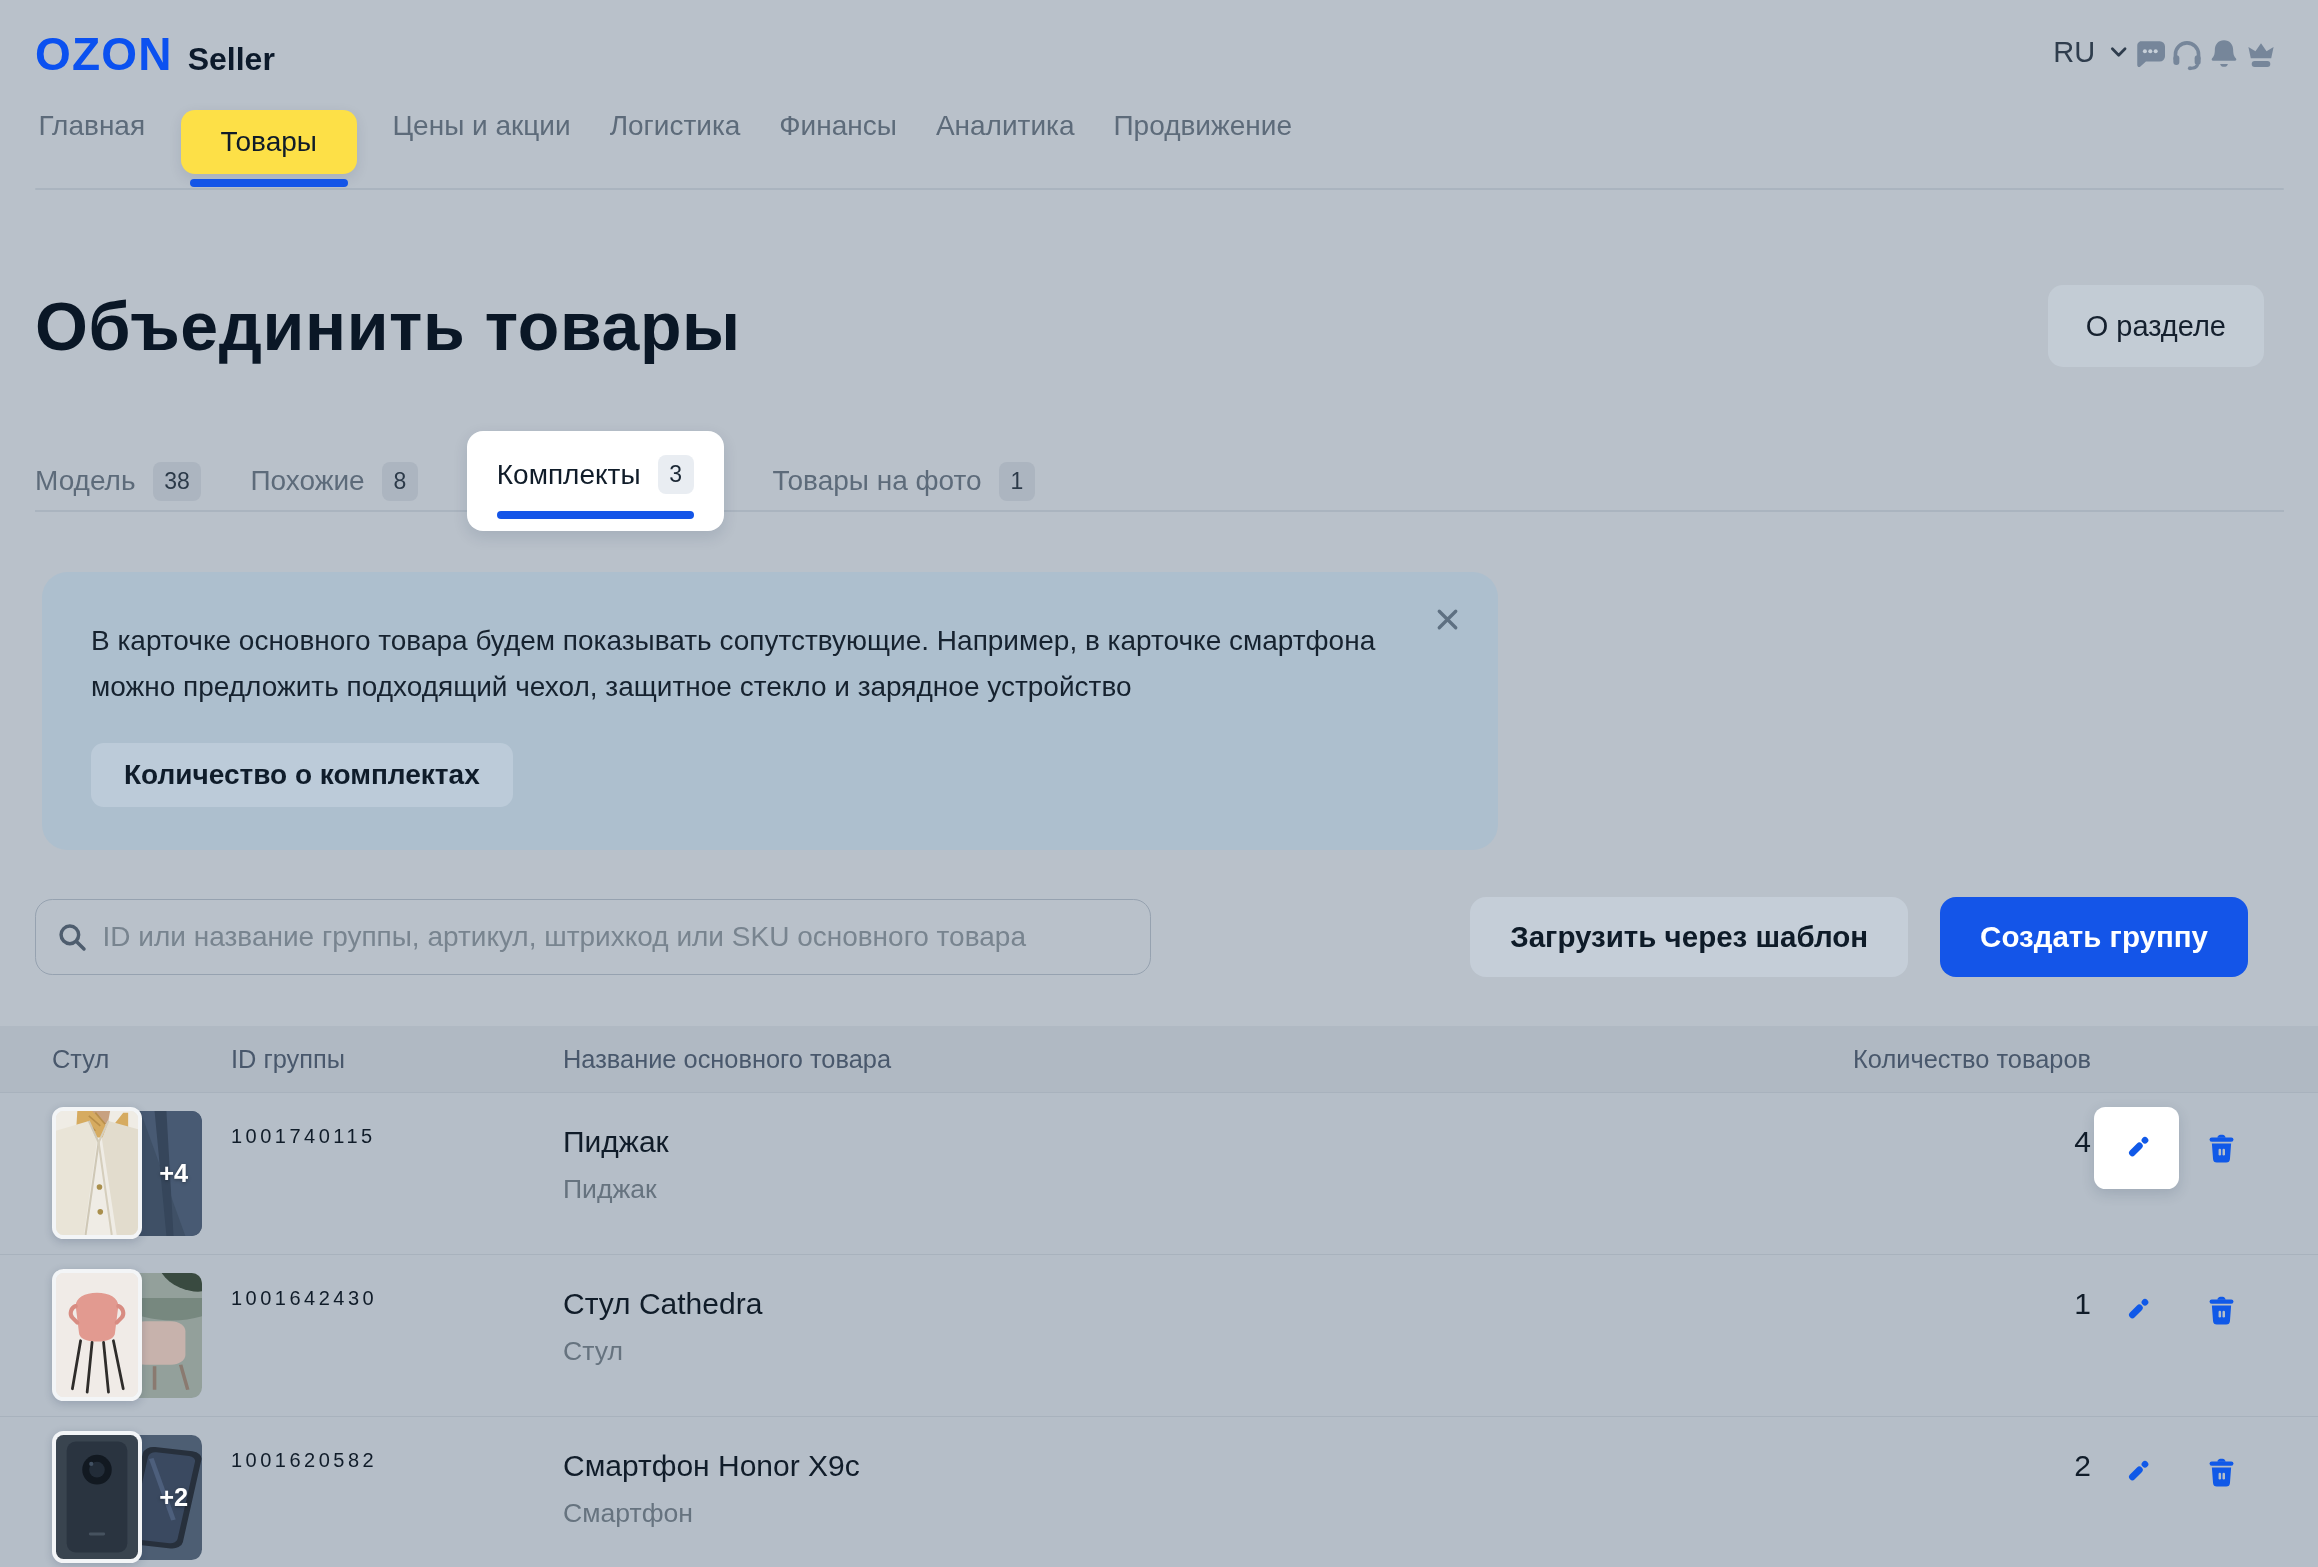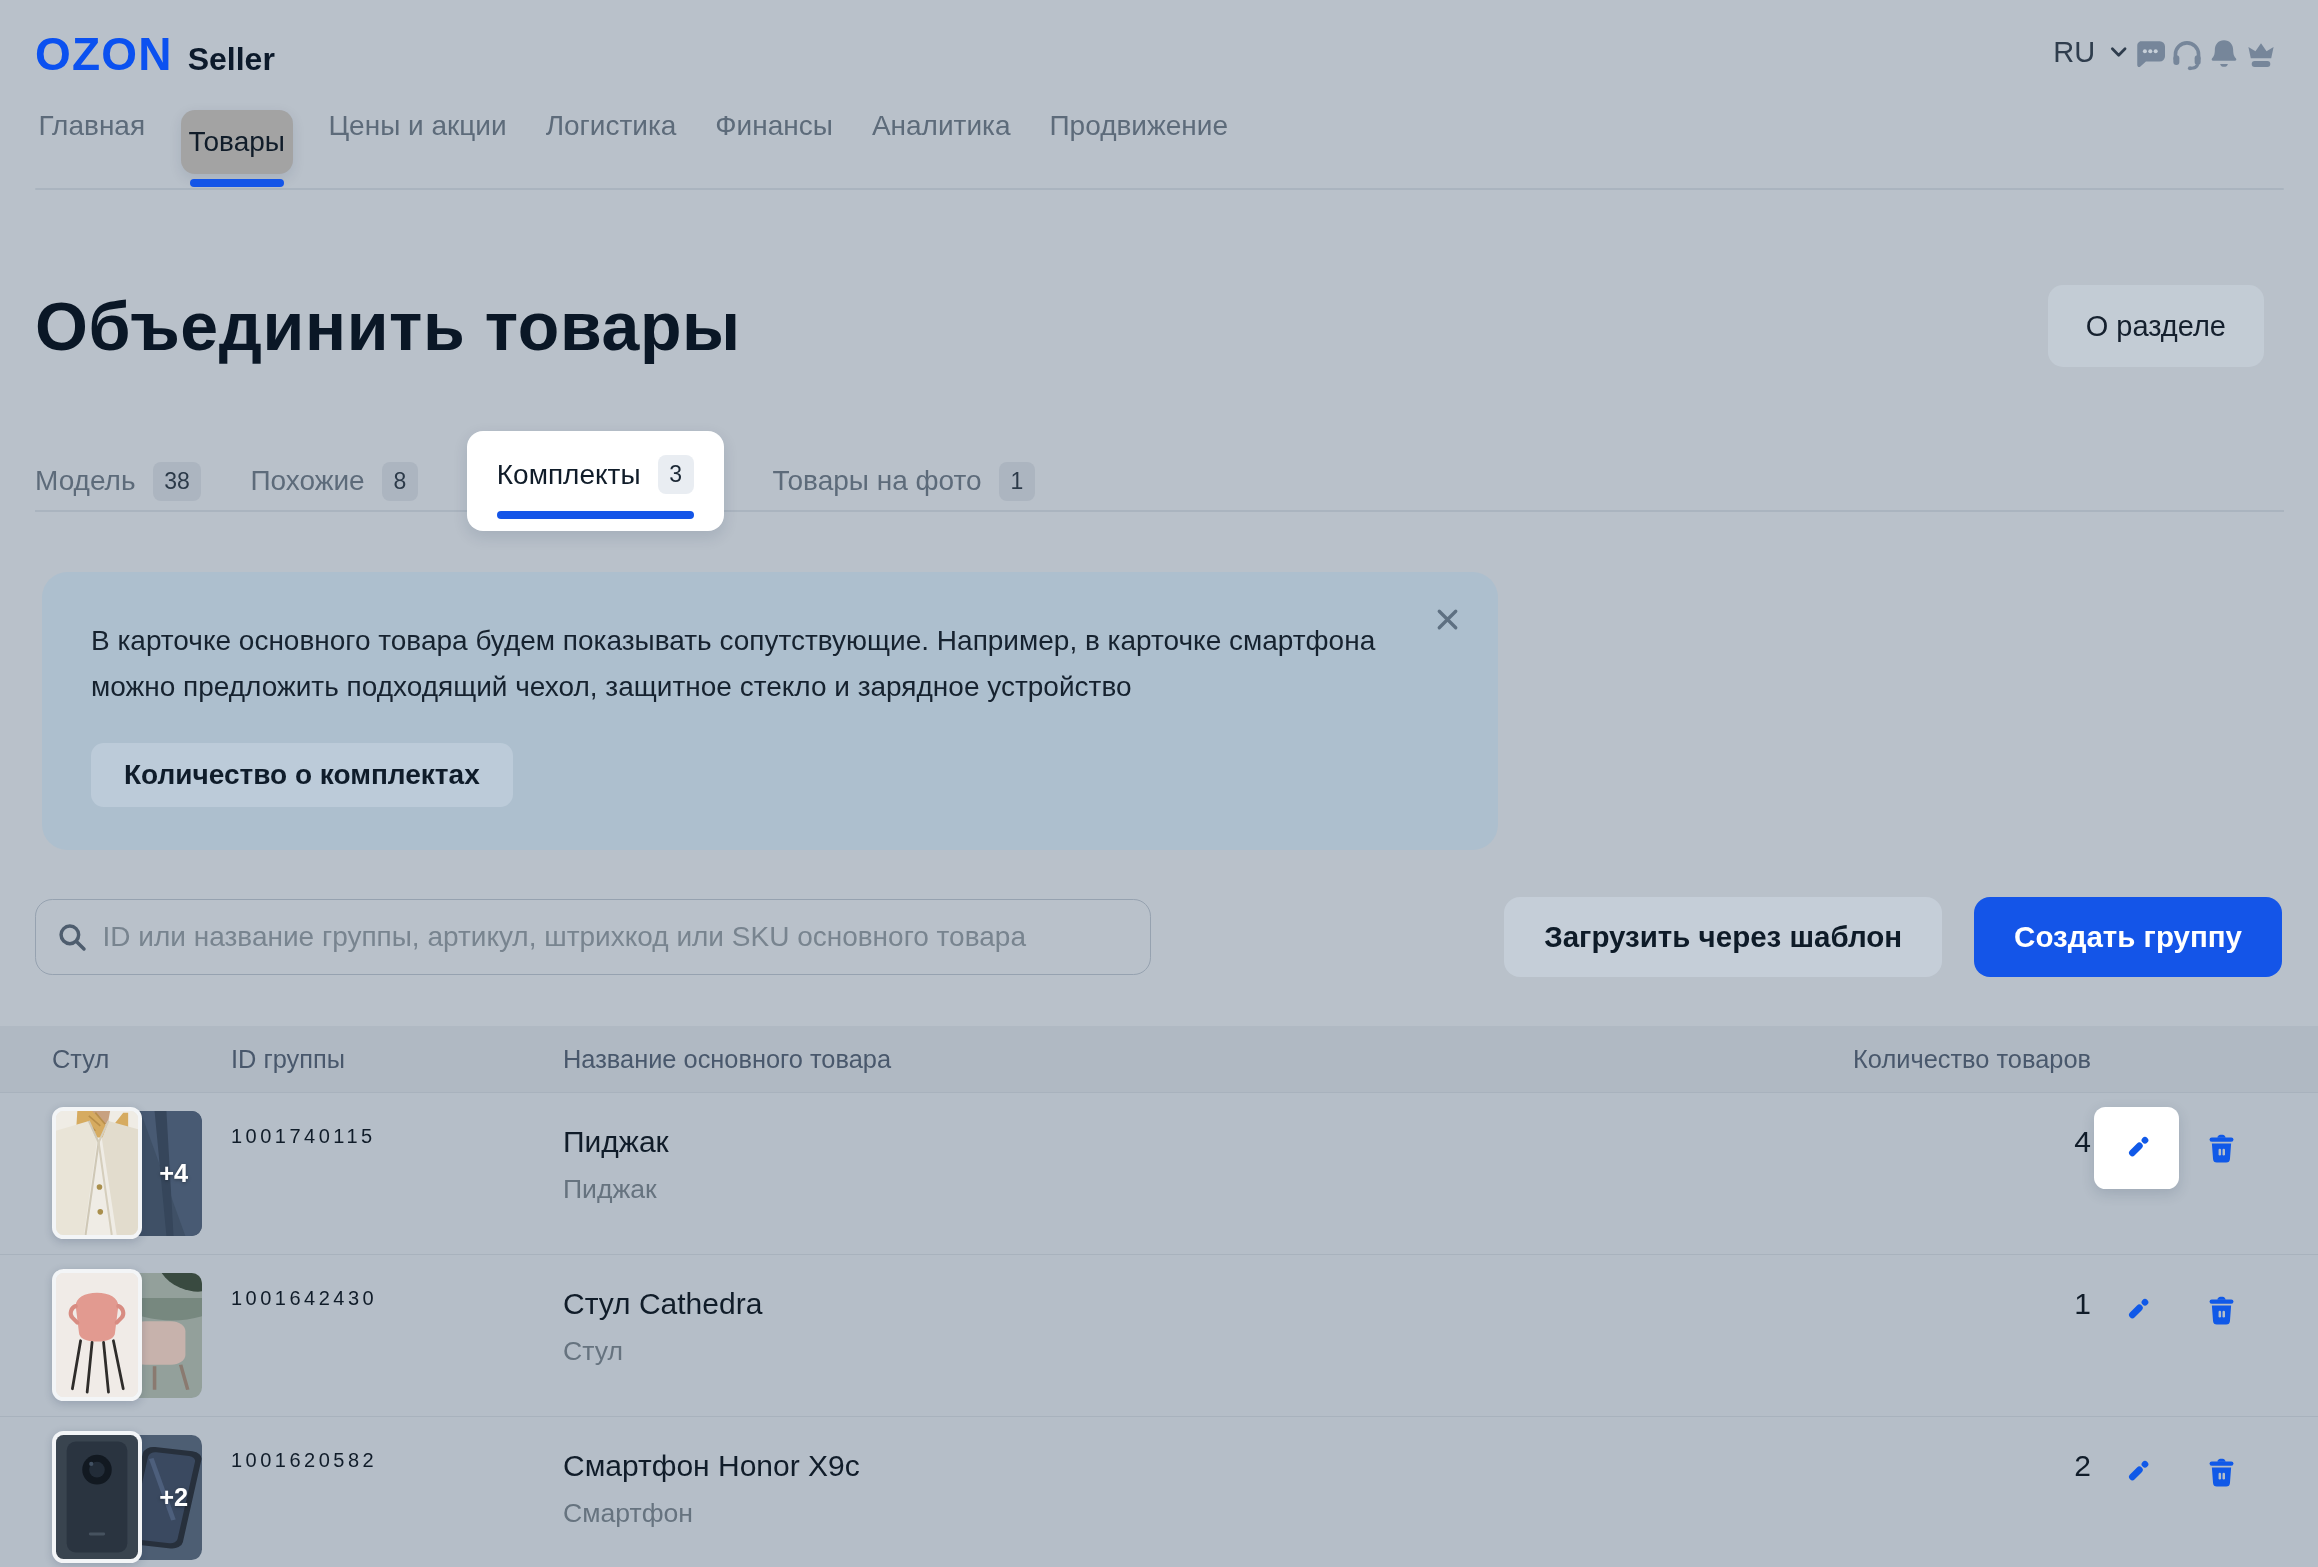--- a/index.html
+++ b/index.html
@@ -12,21 +12,21 @@
   .logo-primary { font-size:46px; font-weight:bold; letter-spacing:1.2px; color:#0b51f0; }
   .logo-secondary { font-size:32px; font-weight:bold; color:#0c1a2b; }
   .top-right { display:flex; align-items:flex-start; }
   .lang { display:flex; align-items:center; gap:10.4px; font-size:29px; color:#2f3d4d; cursor:pointer; }
   .top-icon { width:37px; height:37px; display:flex; align-items:center; justify-content:center; cursor:pointer; }
   .top-icon svg { width:36px; height:36px; }
 
   
   .nav { display:flex; align-items:flex-start; gap:32px; padding:0 35px; margin-top:23px; height:69px; }
   .nav-item { font-size:28px; color:#5d6b7a; white-space:nowrap; cursor:pointer; padding:0 3.5px; }
-  .nav-pill { position:relative; background:#a3a3a3; border-radius:14px; padding:16px 8px; color:#101c29;
+  .nav-pill { position:relative; background:#fde047; border-radius:14px; padding:16px 40px; color:#101c29;
               box-shadow:0 4.6px 12.7px rgba(20,40,70,.10); }
   .nav-pill::after { content:""; position:absolute; left:9.2px; right:9.2px; bottom:-12.7px; height:7.5px;
                      border-radius:4px; background:#1455e8; }
   .nav-line { height:2.3px; background:#aab4bf; margin:9.2px 35px 0 35px; border-radius:1.2px; }
 
   
   .title-row { display:flex; align-items:center; justify-content:space-between; padding:0 55px 0 35px; margin-top:95px; }
   .page-title { font-size:68px; font-weight:bold; letter-spacing:0.6px; color:#0a1726; }
   .about-btn { background:#c3ccd5; border:none; border-radius:15px; height:82px; padding:0 38px;
                font-size:29px; color:#15202e; font-family:inherit; cursor:pointer; }
@@ -46,21 +46,21 @@
   
   .banner { position:relative; margin:46px 0 0 42px; width:1456px; border-radius:25.4px; background:#adbfce;
             padding:46px 87px 43px 49px; }
   .banner-text { font-size:28px; line-height:46px; color:#16222f; }
   .banner-close { position:absolute; top:28px; right:32px; width:38px; height:38px; border:none; background:transparent;
                   cursor:pointer; display:flex; align-items:center; justify-content:center; }
   .banner-btn { display:inline-block; margin-top:33px; background:#bccbd9; border:none; border-radius:12.7px;
                 padding:16px 33px; font-size:28px; font-weight:bold; color:#0f1c2a; font-family:inherit; cursor:pointer; }
 
   
-  .toolbar { display:flex; align-items:center; margin-top:47px; padding:0 37px 0 35px;gap:48px; }
+  .toolbar { display:flex; align-items:center; margin-top:47px; padding:0 71px 0 35px;gap:48px; }
   .search-box { display:flex; align-items:center; gap:15px; width:1116px; height:76px; border:1.7px solid #96a2b0;
                 border-radius:17.3px; padding:0 19.6px; background:transparent; }
   .search-input { flex:1; border:none; outline:none; background:transparent; font-size:28px;
                   font-family:inherit; color:#16222f; }
   .search-input::placeholder { color:#78848f; opacity:1; }
   .toolbar-buttons { margin-left:auto; display:flex; align-items:center; gap:32px; }
   .tpl-btn { background:#c5ced8; border:none; border-radius:16px; height:80px; padding:0 40px;
              font-size:29.5px; font-weight:bold; color:#0e1b28; font-family:inherit; cursor:pointer; }
   .create-btn { background:#1455e8; border:none; border-radius:16px; height:80px; padding:0 40px;
                 font-size:29.5px; font-weight:bold; color:#ffffff; font-family:inherit; cursor:pointer; }

